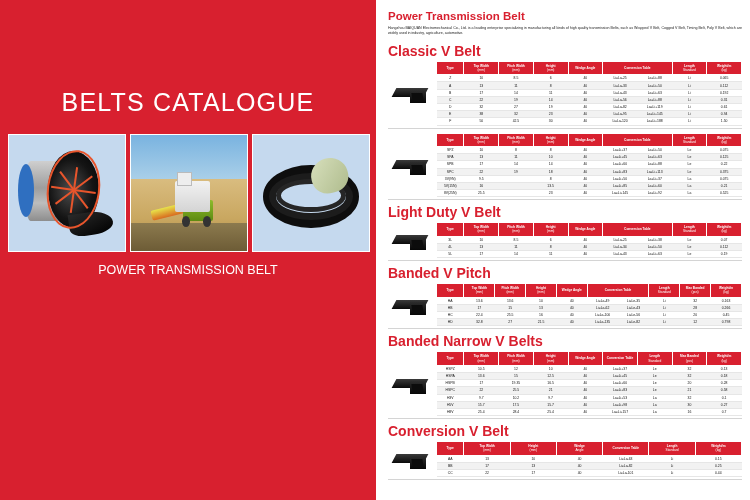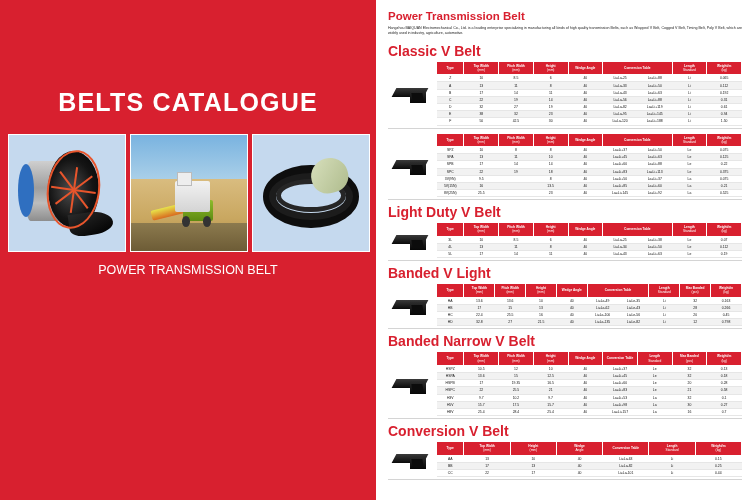--- a/index.html
+++ b/index.html
@@ -20,21 +20,21 @@
     border-right: 2px solid #ffffff;
   }
   .cover-title {
     position: absolute;
     top: 88px;
     left: 0;
     width: 100%;
     text-align: center;
     color: #ffffff;
     font-size: 25px;
-    font-weight: bold;
+    font-weight: normal;
     letter-spacing: 1.2px;
   }
   .cover-images {
     position: absolute;
     top: 134px;
     left: 8px;
     width: 362px;
     height: 118px;
     display: flex;
     gap: 4px;
@@ -524,21 +524,21 @@
                 <td>Li=La-43</td>
                 <td>La=Li+63</td>
                 <td>Le</td>
                 <td>0.19</td>
               </tr>
             </tbody>
           </table>
         </div>
       </div>
       <div class="section">
-        <div class="section-title">Banded V Light</div>
+        <div class="section-title">Banded V Pitch</div>
         <div class="section-body">
           <div class="thumb">
             <div class="bar" style="left:6px;top:12px;width:32px;height:9px;transform:skewX(-28deg)"></div>
             <div class="bar" style="left:22px;top:14px;width:16px;height:13px;background:linear-gradient(180deg,#2d2d2d,#060606)"></div>
             <div class="bar" style="left:24px;top:17px;width:11px;height:8px;background:#0c0c0c;transform:skewX(10deg)"></div>
           </div>
           <table>
             <thead>
               <tr>
                 <th style="width: 9%;">Type</th>
@@ -599,21 +599,21 @@
                 <td>Li=Le-82</td>
                 <td>Li</td>
                 <td>12</td>
                 <td>0.798</td>
               </tr>
             </tbody>
           </table>
         </div>
       </div>
       <div class="section">
-        <div class="section-title">Banded Narrow V Belt</div>
+        <div class="section-title">Banded Narrow V Belts</div>
         <div class="section-body">
           <div class="thumb">
             <div class="bar" style="left:6px;top:12px;width:32px;height:9px;transform:skewX(-28deg)"></div>
             <div class="bar" style="left:22px;top:14px;width:16px;height:13px;background:linear-gradient(180deg,#2d2d2d,#060606)"></div>
             <div class="bar" style="left:24px;top:17px;width:11px;height:8px;background:#0c0c0c;transform:skewX(10deg)"></div>
           </div>
           <table>
             <thead>
               <tr>
                 <th style="width: 9%;">Type</th>

